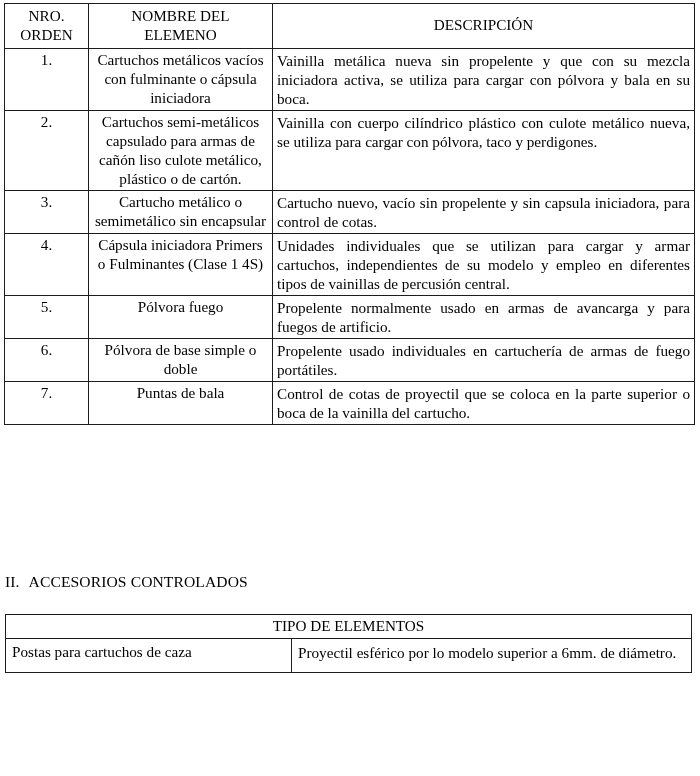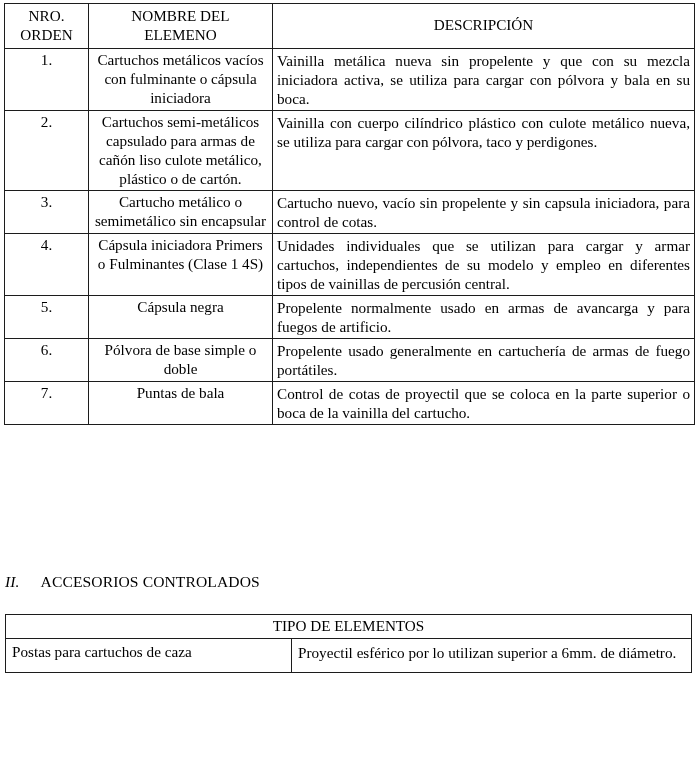--- a/index.html
+++ b/index.html
@@ -83,21 +83,21 @@
 
   
   #section-heading {
     position: absolute;
     left: 5px;
     top: 573px;
     font-size: 15.6px;
     letter-spacing: 0.1px;
     white-space: nowrap;
   }
-  #section-heading .numeral { margin-right: 21px; font-style: italic; }
+  #section-heading .numeral { margin-right: 9px; }
 
   
   #table-accesorios {
     position: absolute;
     left: 5px;
     top: 614px;
     width: 686px;
     font-size: 15.2px;
     line-height: 1.22;
     border-collapse: collapse;
@@ -170,27 +170,27 @@
         <td class="cell-nombre">Cartucho metálico o semimetálico sin encapsular</td>
         <td class="cell-desc">Cartucho nuevo, vacío sin propelente y sin capsula iniciadora, para control de cotas.</td>
       </tr>
       <tr>
         <td class="cell-nro">4.</td>
         <td class="cell-nombre">Cápsula iniciadora Primers o Fulminantes (Clase 1 4S)</td>
         <td class="cell-desc">Unidades individuales que se utilizan para cargar y armar cartuchos, independientes de su modelo y empleo en diferentes tipos de vainillas de percusión central.</td>
       </tr>
       <tr>
         <td class="cell-nro">5.</td>
-        <td class="cell-nombre">Cápsula negra</td>
+        <td class="cell-nombre">Pólvora fuego</td>
         <td class="cell-desc">Propelente normalmente usado en armas de avancarga y para fuegos de artificio.</td>
       </tr>
       <tr>
         <td class="cell-nro">6.</td>
         <td class="cell-nombre">Pólvora de base simple o doble</td>
-        <td class="cell-desc">Propelente usado generalmente en cartuchería de armas de fuego portátiles.</td>
+        <td class="cell-desc">Propelente usado individuales en cartuchería de armas de fuego portátiles.</td>
       </tr>
       <tr>
         <td class="cell-nro">7.</td>
         <td class="cell-nombre">Puntas de bala</td>
         <td class="cell-desc">Control de cotas de proyectil que se coloca en la parte superior o boca de la vainilla del cartucho.</td>
       </tr>
     </tbody>
   </table>
 
   <div id="section-heading">
@@ -201,18 +201,18 @@
     <colgroup>
       <col class="c-tipo">
       <col class="c-det">
     </colgroup>
     <tbody>
       <tr>
         <td class="hdr" colspan="2">TIPO DE ELEMENTOS</td>
       </tr>
       <tr>
         <td class="cell-tipo">Postas para cartuchos de caza</td>
-        <td class="cell-det">Proyectil esférico por lo utilizan superior a 6mm. de diámetro.</td>
+        <td class="cell-det">Proyectil esférico por lo modelo superior a 6mm. de diámetro.</td>
       </tr>
     </tbody>
   </table>
 
 </div>
 
 </body></html>

